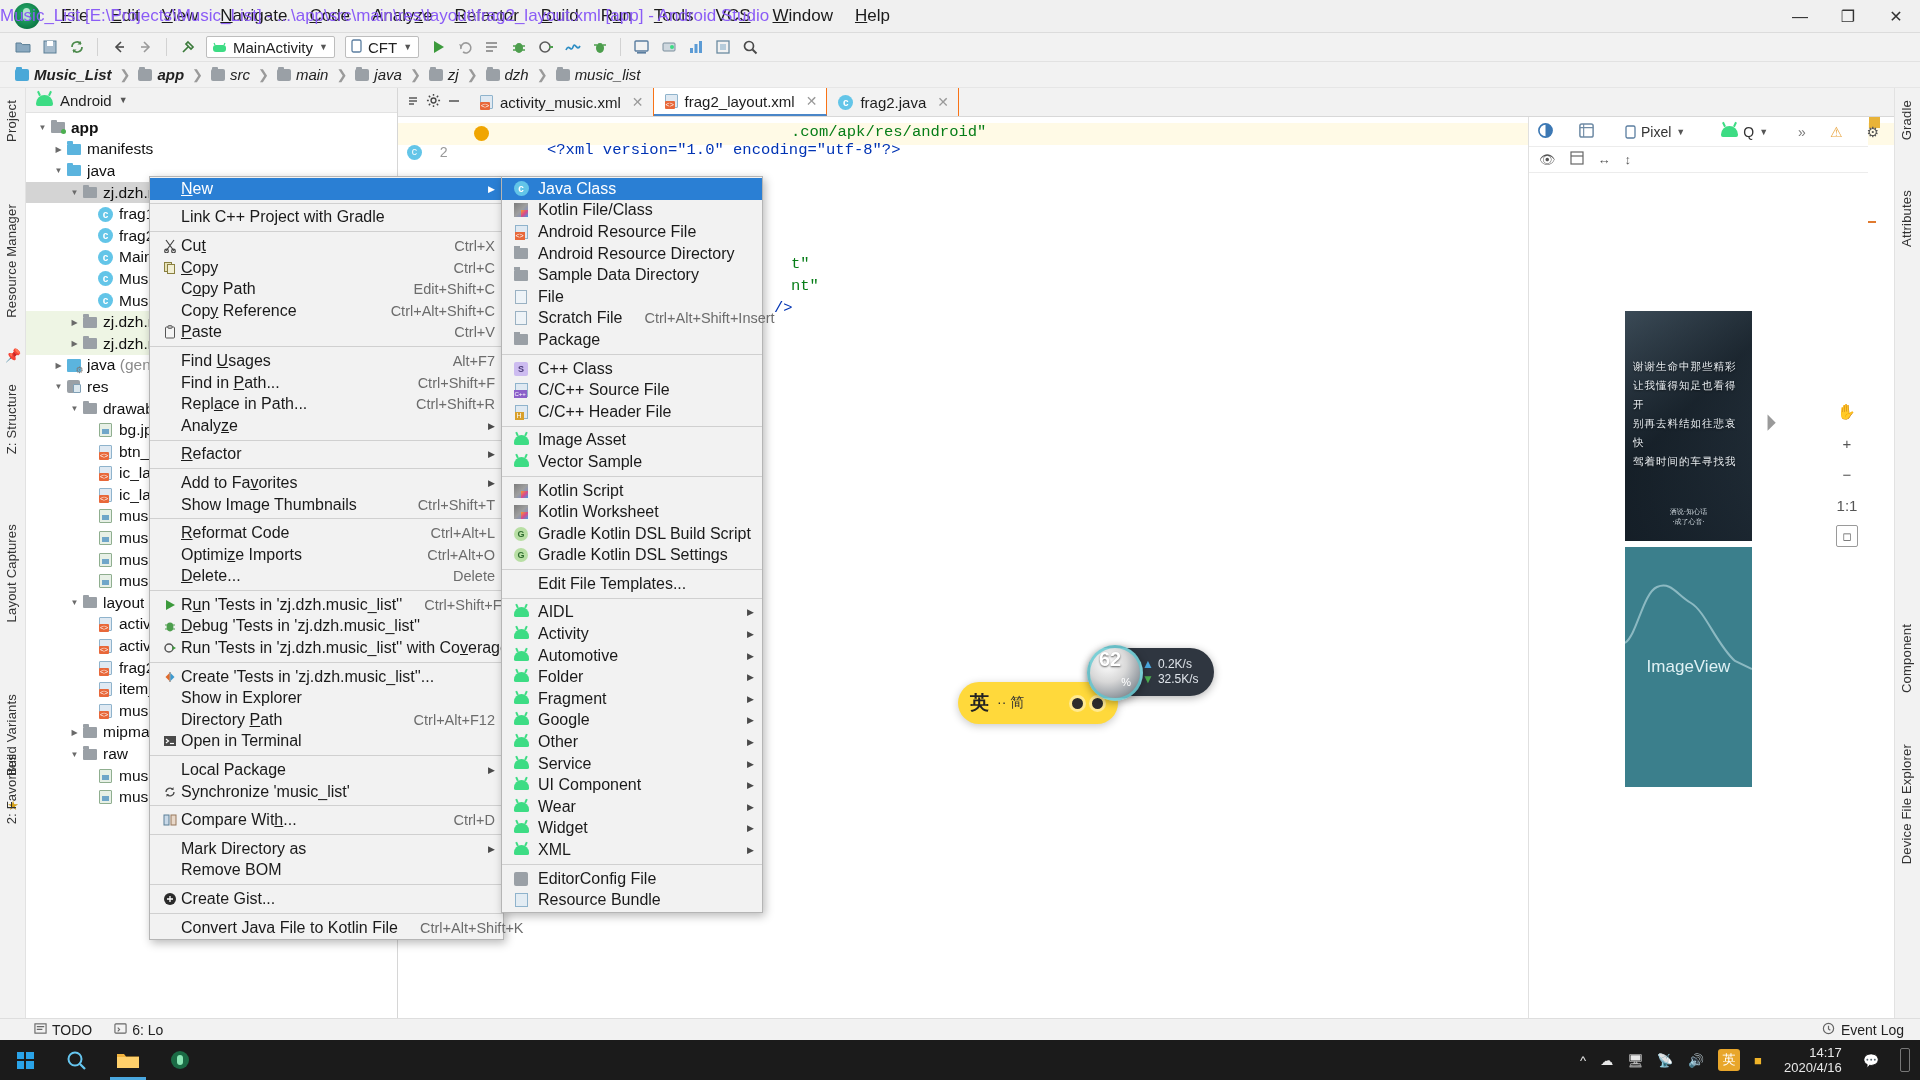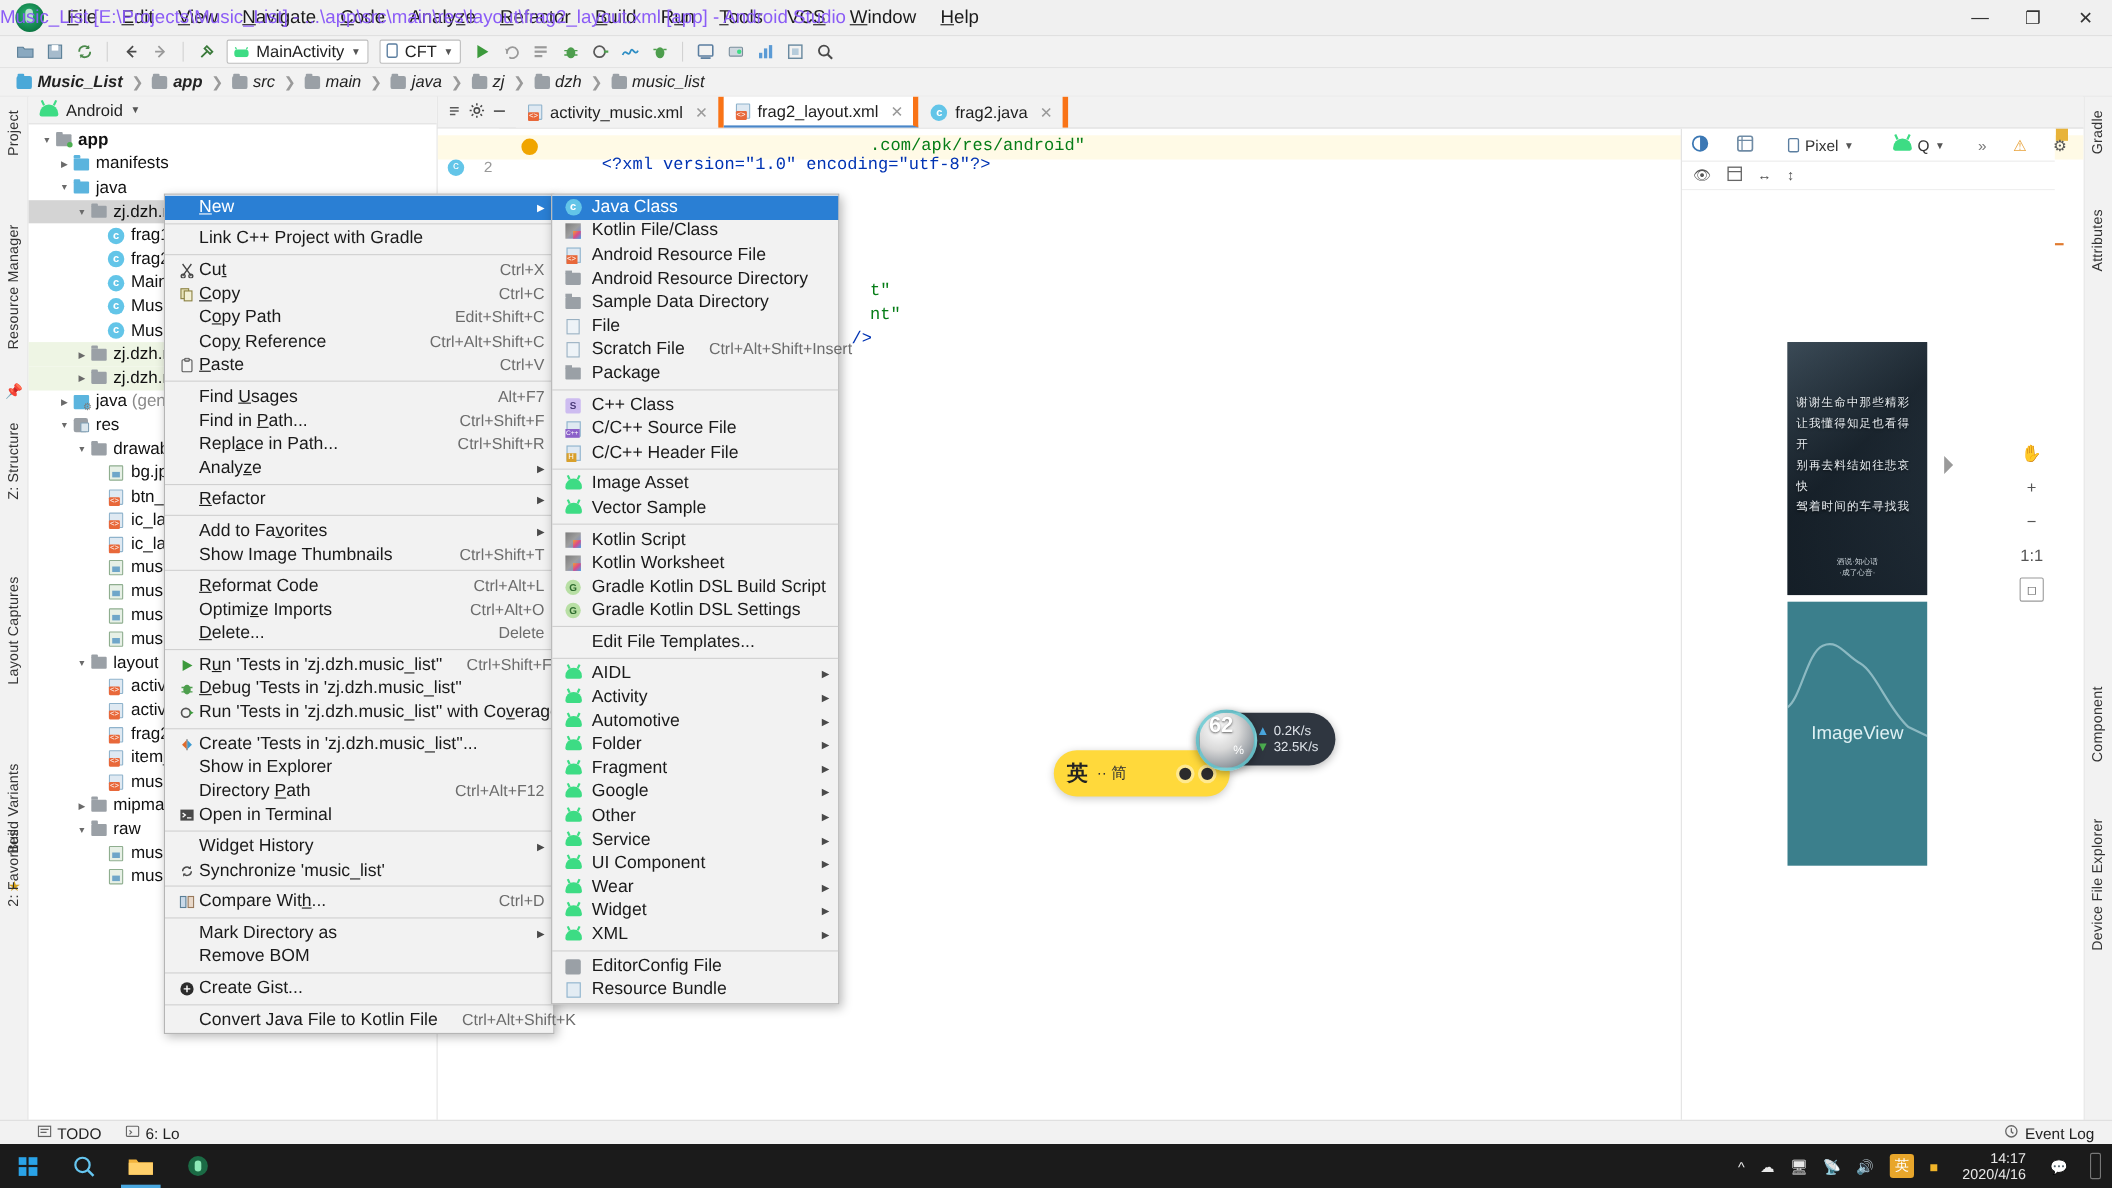--- a/index.html
+++ b/index.html
@@ -151,21 +151,21 @@
 
   
   .editor-wrap{position:absolute; top:88px; left:398px; right:26px; bottom:62px; background:#fff;}
   .tabsbar{
     height:29px; background:#f2f2f2; display:flex; align-items:stretch;
     border-bottom:1px solid #d8d8d8;
   }
   .tools-left{display:flex;align-items:center;gap:6px;padding:0 8px;color:#5a5a5a;font-size:14px;}
   .etab{
     display:flex;align-items:center;gap:7px;padding:0 9px 0 11px;font-size:15px;
-    border-right:5px solid #f97316; color:#1d1d1d; background:#f2f2f2;
+    border-right:1px solid #f97316; color:#1d1d1d; background:#f2f2f2;
   }
   .etab.active{background:#ffffff;border-bottom:2px solid #4a86c8;}
   .etab .x{color:#9a9a9a;font-size:14px;margin-left:4px;}
   .code{
     position:relative; height:calc(100% - 29px); background:#fff;
     font-family:"Liberation Mono","DejaVu Sans Mono",monospace; font-size:15.5px;
     display:flex;
   }
   .gutter{
     width:56px;background:#fff;border-right:0px;color:#999;text-align:right;
@@ -1233,21 +1233,21 @@
             <rect x="1" y="2" width="12" height="10" fill="#4a4a4a"></rect>
             <path d="M3 5l2.5 2L3 9" stroke="#fff" stroke-width="1.2" fill="none"></path>
             <path d="M7 9.5h4" stroke="#fff" stroke-width="1.2"></path>
           </svg>
         </span>
         <span class="mtext">Open in Terminal</span>
       </div>
       <div class="ctxsep"></div>
       <div class="ctxrow">
         <span class="mic"></span>
-        <span class="mtext">Widget History</span>
+        <span class="mtext">Local Package</span>
         <span class="arr">▶</span>
       </div>
       <div class="ctxrow">
         <span class="mic">
           <svg width="14" height="14" viewBox="0 0 14 14">
             <path d="M3 7a4 4 0 0 1 7-2.5" stroke="#4a4a4a" stroke-width="1.3" fill="none"></path>
             <path d="M11 7a4 4 0 0 1-7 2.5" stroke="#4a4a4a" stroke-width="1.3" fill="none"></path>
             <path d="M10.5 2v3H8z" fill="#4a4a4a"></path>
             <path d="M3.5 12V9H6z" fill="#4a4a4a"></path>
           </svg>

